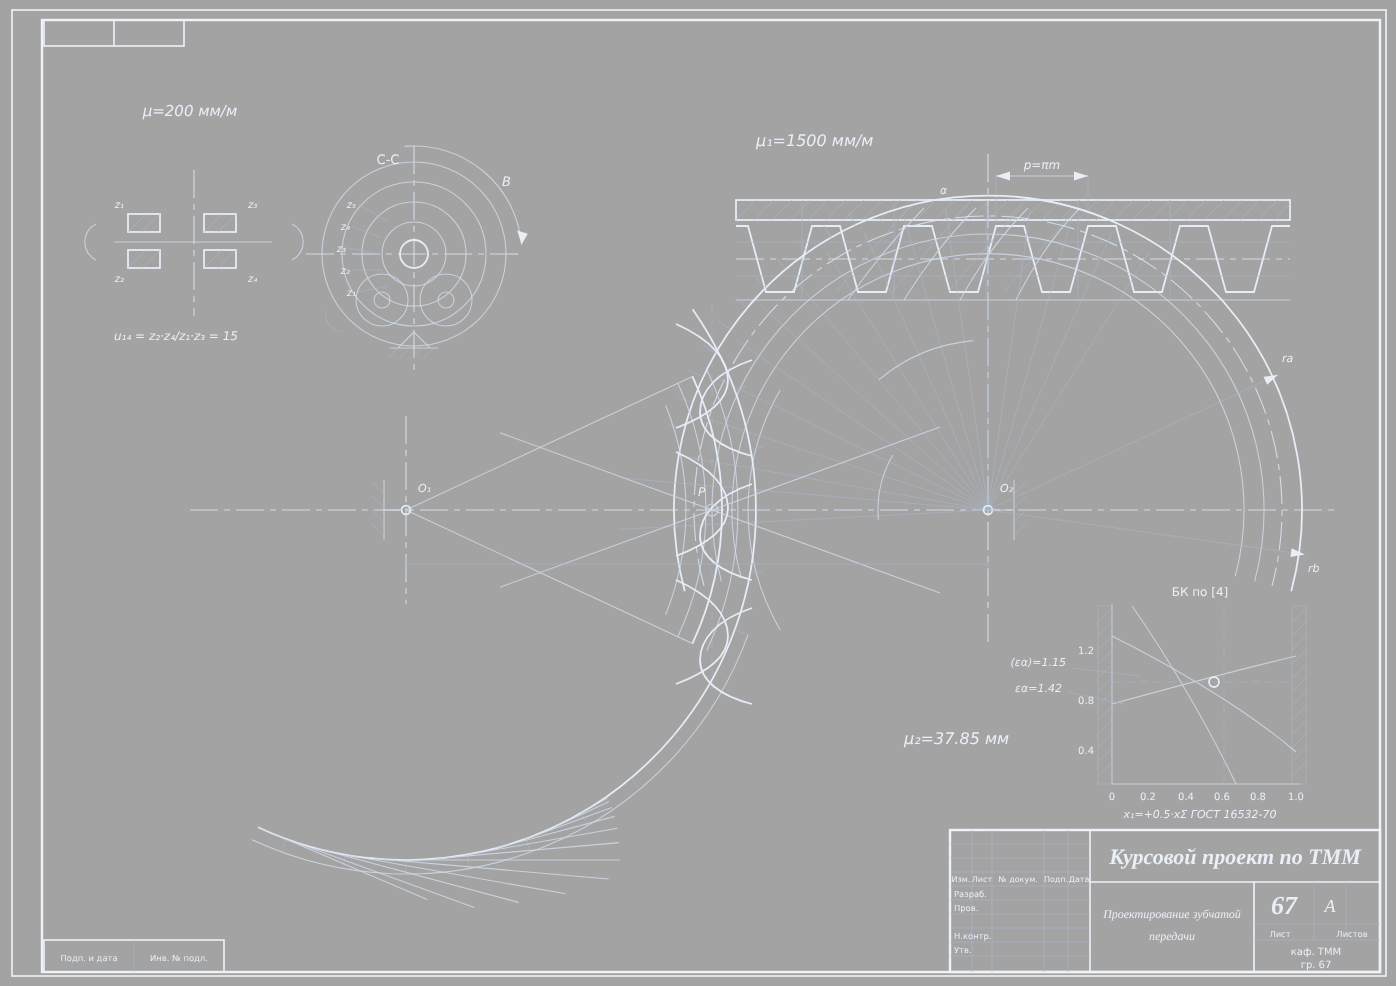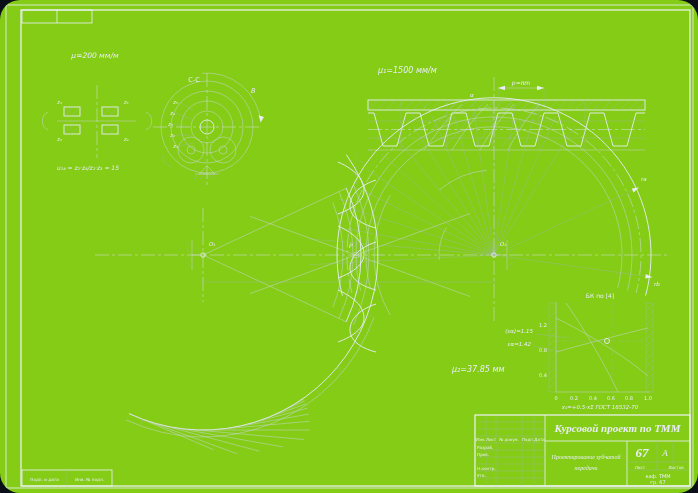--- a/index.html
+++ b/index.html
@@ -1,16 +1,16 @@
 <!DOCTYPE html>
 <html><head>
 <meta charset="utf-8">
 <style>
   html,body{margin:0;padding:0;background:#0b0f17;}
-  .sheet{position:relative;width:698px;height:493px;background:#84cc16;overflow:hidden;border-radius:20px;}
+  .sheet{position:relative;width:698px;height:493px;background:#a3a3a3;overflow:hidden;}
   svg text{fill:#e9eef7;font-family:"DejaVu Sans",sans-serif;}
   .it{font-style:italic;}
   .ser{font-family:"Liberation Serif",serif;font-style:italic;}
   .s1{stroke:#e6edf7;stroke-width:.9;fill:none;}
   .s2{stroke:#cfd9e8;stroke-width:.55;fill:none;opacity:.85;}
   .s3{stroke:#aab6c9;stroke-width:.45;fill:none;opacity:.7;}
   .cl{stroke:#d8e2f0;stroke-width:.55;fill:none;stroke-dasharray:14 3 3 3;opacity:.9;}
   .dsh{stroke-dasharray:4 3;}
   .fw{stroke:#eef3fa;stroke-width:1.2;fill:none;}
   .fw2{stroke:#eef3fa;stroke-width:.8;fill:none;}

